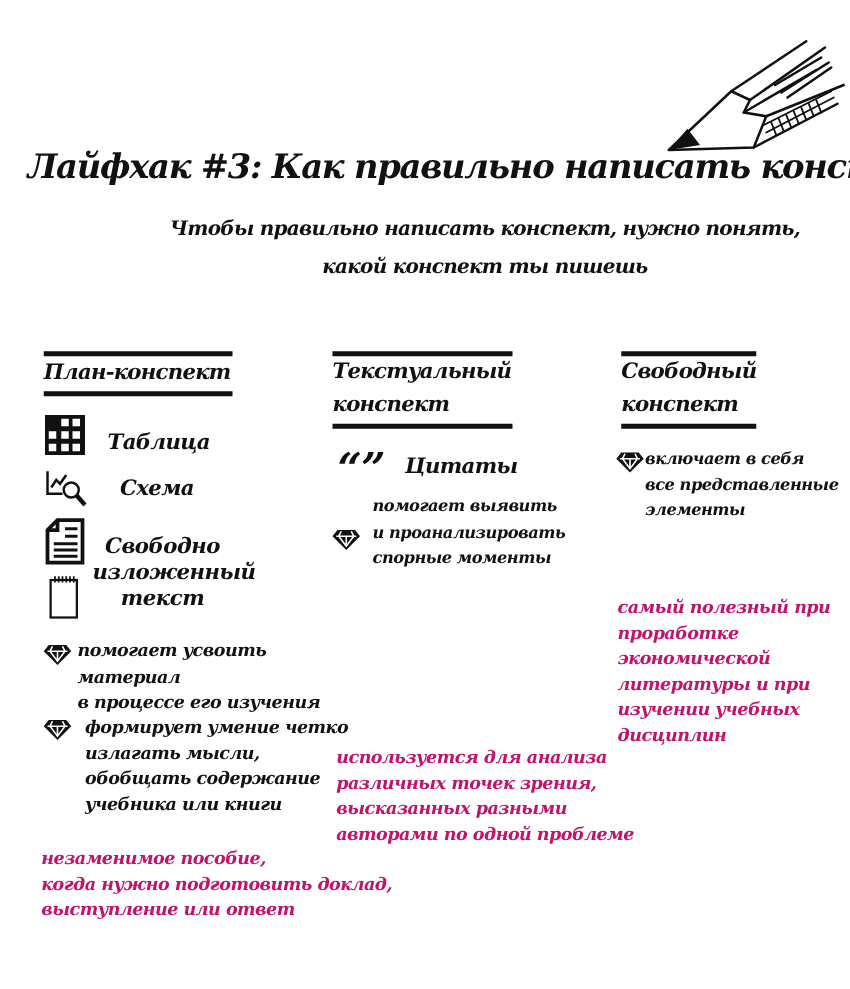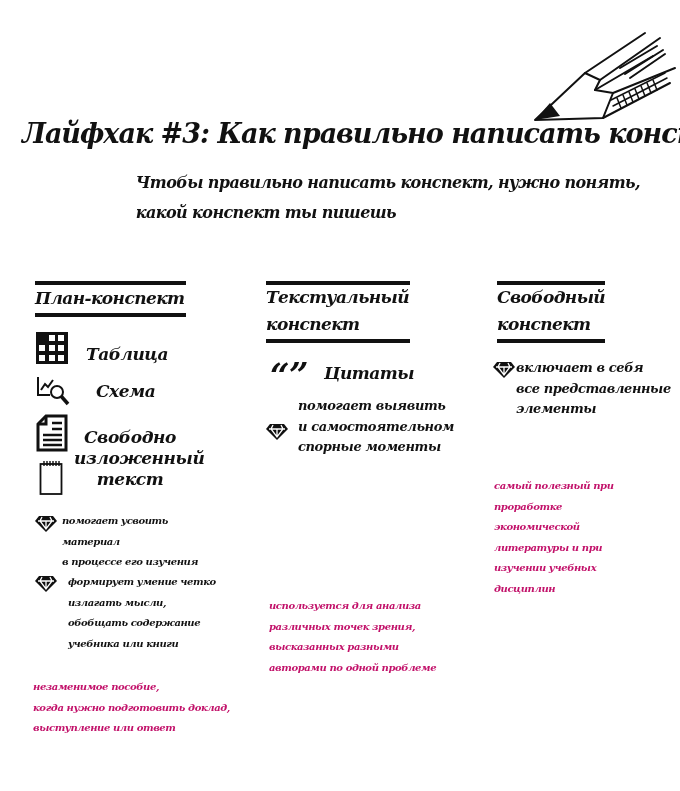--- a/index.html
+++ b/index.html
@@ -1,25 +1,25 @@
 <!DOCTYPE html>
 <html><head>
 <meta charset="utf-8">
 <style>
   html, body { margin: 0; padding: 0; background: #ffffff; }
   body { width: 680px; height: 791px; position: relative; overflow: hidden;
          font-family: "DejaVu Serif", serif; color: #111; }
   .abs { position: absolute; }
   .script { font-family: "DejaVu Serif", serif; font-style: italic; font-weight: bold; letter-spacing: -0.5px; }
   .title { left: 22px; top: 118px; font-size: 27px; white-space: nowrap; letter-spacing: -1px; }
-  .subtitle { right: 40px; top: 168px; text-align: left; font-size: 16px; line-height: 30px; letter-spacing: -0.6px; }
+  .subtitle { right: 40px; top: 168px; text-align: center; font-size: 16px; line-height: 30px; letter-spacing: -0.6px; }
   .rule { height: 4px; background: #111; }
   .col-head { font-size: 17px; line-height: 27px; letter-spacing: -0.6px; }
   .item-label { font-size: 17px; }
-  .small { font-size: 10px; line-height: 20.5px; letter-spacing: -0.4px; }
+  .small { font-size: 14px; line-height: 20.5px; letter-spacing: -0.4px; }
   .magenta { color: #c2126a; }
   .diamond { width: 24px; height: 18px; }
 </style>
 </head>
 <body>
 
 <svg class="abs" style="left:525px; top:28px;" width="155" height="95" viewBox="0 0 155 95">
   <g fill="none" stroke="#111" stroke-width="2" stroke-linecap="round" stroke-linejoin="round">
     <path d="M10 92 L60 45 L75 52 L70 62 L88 65 L78 90 Z" fill="#fff"></path>
     <path d="M60 45 L120 5"></path>
@@ -132,21 +132,21 @@
 
 <div class="abs script" style="left:270px; top:358px; font-size:34px; line-height:34px;">“”</div>
 <div class="abs script item-label" style="left:324px; top:363px;">Цитаты</div>
 
 <svg class="abs diamond" style="left:265px; top:423px;" viewBox="0 0 24 18">
   <path d="M5 1 L19 1 L23 6 L12 17 L1 6 Z" fill="#111"></path>
   <path d="M4 6 L20 6 M8 2 L6 6 L12 14 L18 6 L16 2 M12 6 L12 13" stroke="#fff" stroke-width="1.3" fill="none"></path>
 </svg>
 <div class="abs script small" style="left:298px; top:396px; font-size:13px;">
   <div>помогает выявить</div>
-  <div>и самостоятельном</div>
+  <div>и проанализировать</div>
   <div>спорные моменты</div>
 </div>
 
 <div class="abs script small magenta" style="left:269px; top:596px;">
   <div>используется для анализа</div>
   <div>различных точек зрения,</div>
   <div>высказанных разными</div>
   <div>авторами по одной проблеме</div>
 </div>
 

